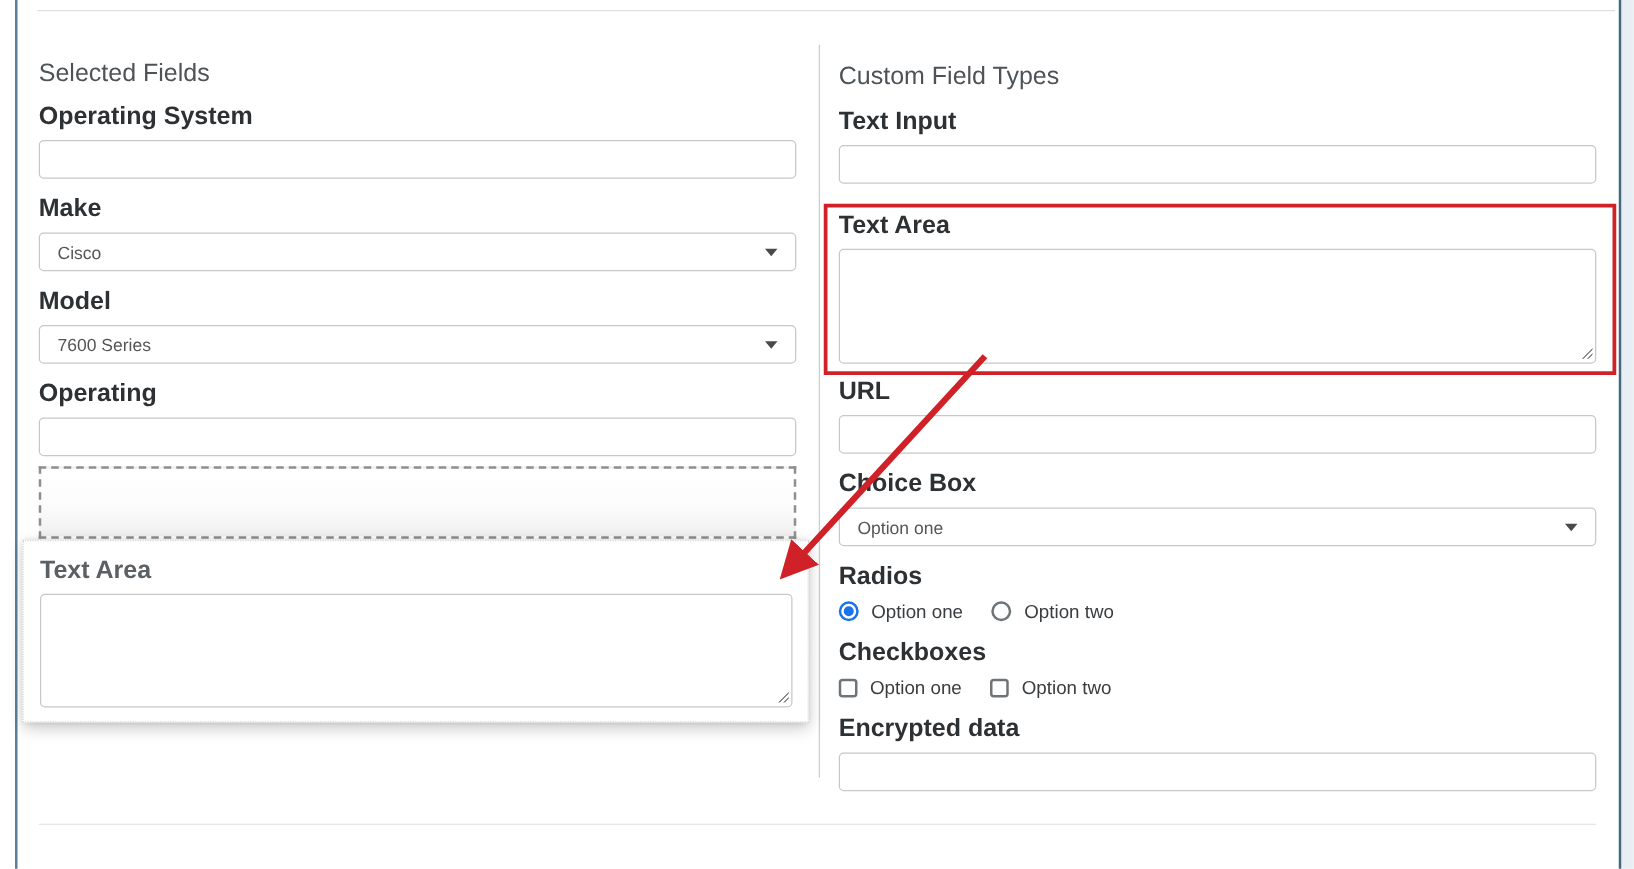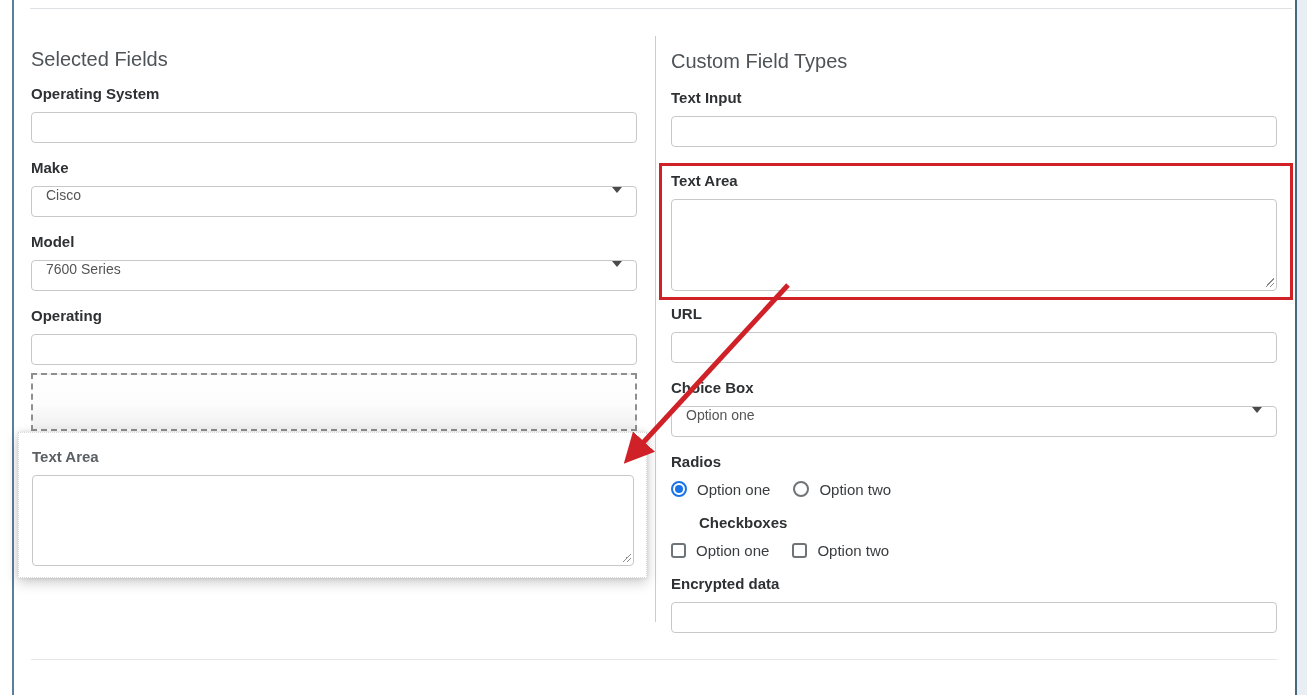--- a/index.html
+++ b/index.html
@@ -20,30 +20,30 @@
 
   
   .col { position:absolute; width:606px; }
   .left-col  { left:31px;  top:48px; }
   .right-col { left:671px; top:50px; }
 
   h2.panel-title { font-size:20px; line-height:22px; font-weight:400; color:#4e5357; margin:0 0 15px 0; }
   .right-col h2.panel-title { margin-bottom:17px; }
 
   .fgroup { margin-bottom:16px; }
-  .flabel { display:block; font-size:15px; line-height:17px; font-weight:bold; color:#2e3133; margin-bottom:10px; }
+  .flabel { display:block; font-size:20px; line-height:17px; font-weight:bold; color:#2e3133; margin-bottom:10px; }
 
   .tinput, .fselect, .farea {
     width:100%; background:#fff; border:1px solid #c8c8c8; border-radius:4px;
     font-family:"Liberation Sans","DejaVu Sans",sans-serif;
     font-size:14px; color:#555; outline:none;
   }
   .tinput { height:31px; padding:0 12px; display:block; }
   .fselect {
-    height:31px; padding:0 12px 0 14px; display:flex; 
+    height:31px; padding:0 12px 0 14px; display:flex; align-items:center;
     justify-content:space-between; cursor:pointer; user-select:none;
   }
   .fselect .val { color:#555; }
   .caret {
     width:0; height:0; border-left:5px solid transparent; border-right:5px solid transparent;
     border-top:6px solid #4a4a4a; margin-right:2px;
   }
   .area-wrap { position:relative; }
   .farea { height:92px; resize:none; padding:6px 10px; display:block; }
   .resize-grip {
@@ -183,21 +183,21 @@
           <span class="opt-label">Option one</span>
         </span>
         <span class="opt">
           <span class="radio"></span>
           <span class="opt-label">Option two</span>
         </span>
       </div>
     </div>
 
     <div>
-      <span class="flabel" style="margin-bottom:0;margin-left:28px;">Checkboxes</span>
+      <span class="flabel" style="margin-bottom:0;">Checkboxes</span>
       <div class="opt-row">
         <span class="opt">
           <span class="checkbox"></span>
           <span class="opt-label">Option one</span>
         </span>
         <span class="opt">
           <span class="checkbox"></span>
           <span class="opt-label">Option two</span>
         </span>
       </div>

